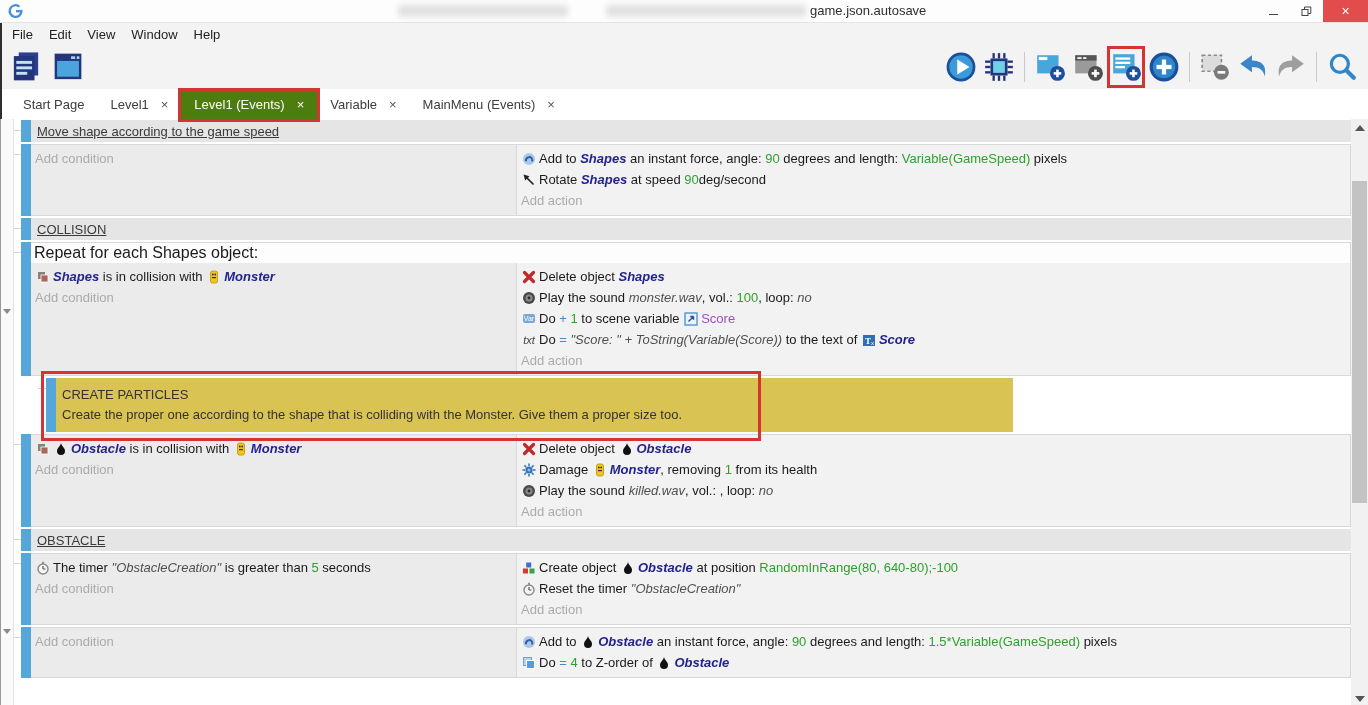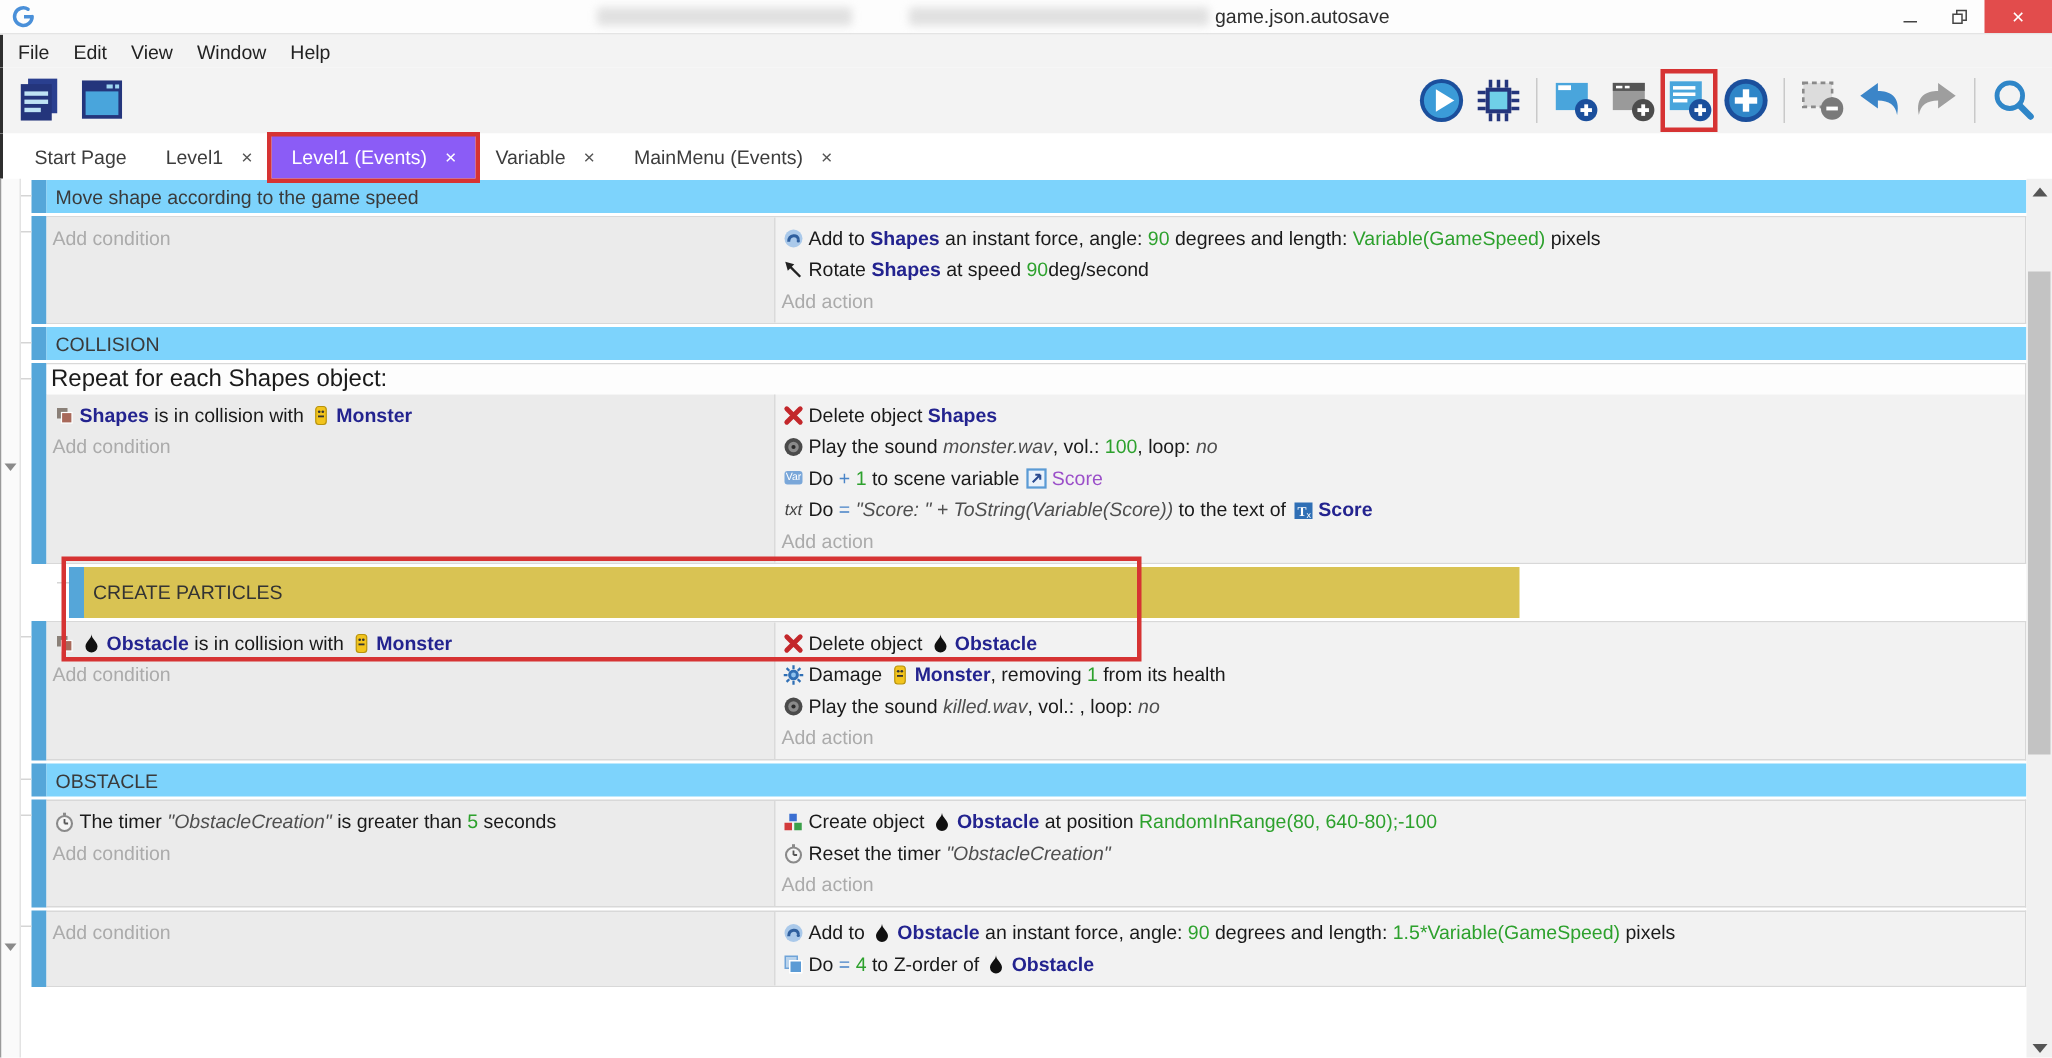--- a/index.html
+++ b/index.html
@@ -25,50 +25,50 @@
   .tb-right{display:flex;align-items:center;margin-left:auto;margin-right:8px;gap:2px;}
   .tb-btn{width:36px;height:40px;display:flex;align-items:center;justify-content:center;position:relative;}
   .tb-ic{display:flex;}
   .tb-sep{width:1px;height:30px;background:#c9c9c9;margin:0 5px;}
   .tb-btn.ann::after{content:'';position:absolute;left:-1px;right:-1px;top:-1px;bottom:-1px;
     border:3px solid #d63333;pointer-events:none;z-index:7;}
   
   .tabbar{height:30px;background:#fff;display:flex;align-items:stretch;padding-left:8px;border-left:2px solid #2e2e2e;position:relative;z-index:3;}
   .tab{display:flex;align-items:center;padding:0 13px;font-size:13px;color:#3c3c3c;gap:12px;position:relative;white-space:nowrap;}
   .tab .x{color:#555;font-size:13px;}
-  .tab.active{background:#8b5cf6;color:#fff;}
+  .tab.active{background:#4d7c0f;color:#fff;}
   .tab.active .x{color:#fff;}
   .tab.ann::after{content:'';position:absolute;left:-3px;right:-3px;top:-1px;bottom:-3px;
     border:3px solid #d63333;pointer-events:none;z-index:8;}
   
   .events{height:587px;display:flex;position:relative;background:#fff;border-left:1px solid #9a9a9a;}
   .gutter{width:12px;background:#fafafa;border-right:1px solid #e3e3e3;position:relative;flex:none;}
   .fold{position:absolute;left:2px;width:0;height:0;border-left:4px solid transparent;border-right:4px solid transparent;border-top:5px solid #8a8a8a;}
   .evlist{flex:1;padding:1px 0 0 7px;position:relative;overflow:hidden;}
   .scroll{width:17px;background:#f1f1f1;position:relative;flex:none;}
   .thumb{position:absolute;left:1px;width:15px;top:62px;height:322px;background:#c3c3c3;}
   .sarrow{position:absolute;left:4px;width:0;height:0;border-left:5px solid transparent;border-right:5px solid transparent;}
   .sarrow.up{top:6px;border-bottom:6px solid #555;}
   .sarrow.down{bottom:4px;border-top:6px solid #555;}
 
   .ev-block{display:flex;margin-bottom:2px;position:relative;}
   .ev-block::before{content:'';position:absolute;left:-8px;top:10px;width:8px;height:1px;background:#d5d5d5;}
   .bar{width:10px;background:#55a6d9;flex:none;}
-  .cmt{flex:1;background:#7dd3fc;color:#3a3a3a;font-size:13px;display:flex;align-items:center;
-       padding-left:6px;height:22px;white-space:nowrap;}
+  .cmt{flex:1;background:#e5e5e5;color:#3a3a3a;font-size:13px;display:flex;align-items:center;
+       padding-left:6px;height:22px;white-space:nowrap;text-decoration:underline;}
   .ev-main{flex:1;display:flex;flex-direction:column;border:1px solid #d8d8d8;border-left:none;}
   .ev-header{height:20px;background:#fdfdfd;font-size:16px;color:#1a1a1a;display:flex;align-items:center;padding-left:3px;}
   .ev-grid{display:flex;flex:1;}
   .cond{width:485px;flex:none;background:#ebebeb;padding:3px 0 4px 4px;box-sizing:border-box;}
   .acts{flex:1;background:#f2f2f2;border-left:1px solid #dadada;padding:3px 0 4px 4px;}
   .evrow{height:21px;display:flex;align-items:center;font-size:13px;color:#1a1a1a;white-space:pre;}
   .evrow.ph{color:#ababab;}
   .evicon{width:14px;height:14px;display:inline-flex;align-items:center;justify-content:center;margin:0 3px 0 1px;flex:none;}
   .seg-t{color:#1a1a1a;}
-  .seg-o{color:#23238f;font-weight:bold;}
+  .seg-o{color:#23238f;font-weight:bold;font-style:italic;}
   .seg-v{color:#2da12d;}
   .seg-p{color:#4a85c8;}
   .seg-sv{color:#9b4fc9;}
   .seg-g{color:#4f4f4f;font-style:italic;}
   .varbadge{background:#7aa7d9;color:#fff;font-size:7px;padding:1px 1px;border-radius:2px;line-height:1;}
   .txtbadge{font-style:italic;font-size:11px;color:#444;}
   
   .sub-cmt{margin-left:25px;width:967px;flex:none;}
   .cmt2{flex:1;background:#d9c353;color:#333;padding:7px 0 7px 6px;}
   .cmt2 .l1,.cmt2 .l2{font-size:13px;line-height:20px;white-space:nowrap;}
@@ -346,20 +346,21 @@
                   </svg></span><span class="seg-o">Score</span></div>
               <div class="evrow ph">Add action</div>
             </div>
           </div>
         </div>
       </div>
       <div class="ev-block sub-cmt">
         <div class="bar"></div>
         <div class="cmt2">
           <div class="l1">CREATE PARTICLES</div>
+          <div class="l2">Create the proper one according to the shape that is colliding with the Monster. Give them a proper size too.</div>
         </div>
         <div class="red-box"></div>
       </div>
       <div class="ev-block">
         <div class="bar"></div>
         <div class="ev-main">
           <div class="ev-grid">
             <div class="cond">
               <div class="evrow"><span class="evicon"><svg width="14" height="14" viewBox="0 0 14 14">
                     <rect x="2" y="2" width="7" height="7" fill="#8a8078"></rect>

